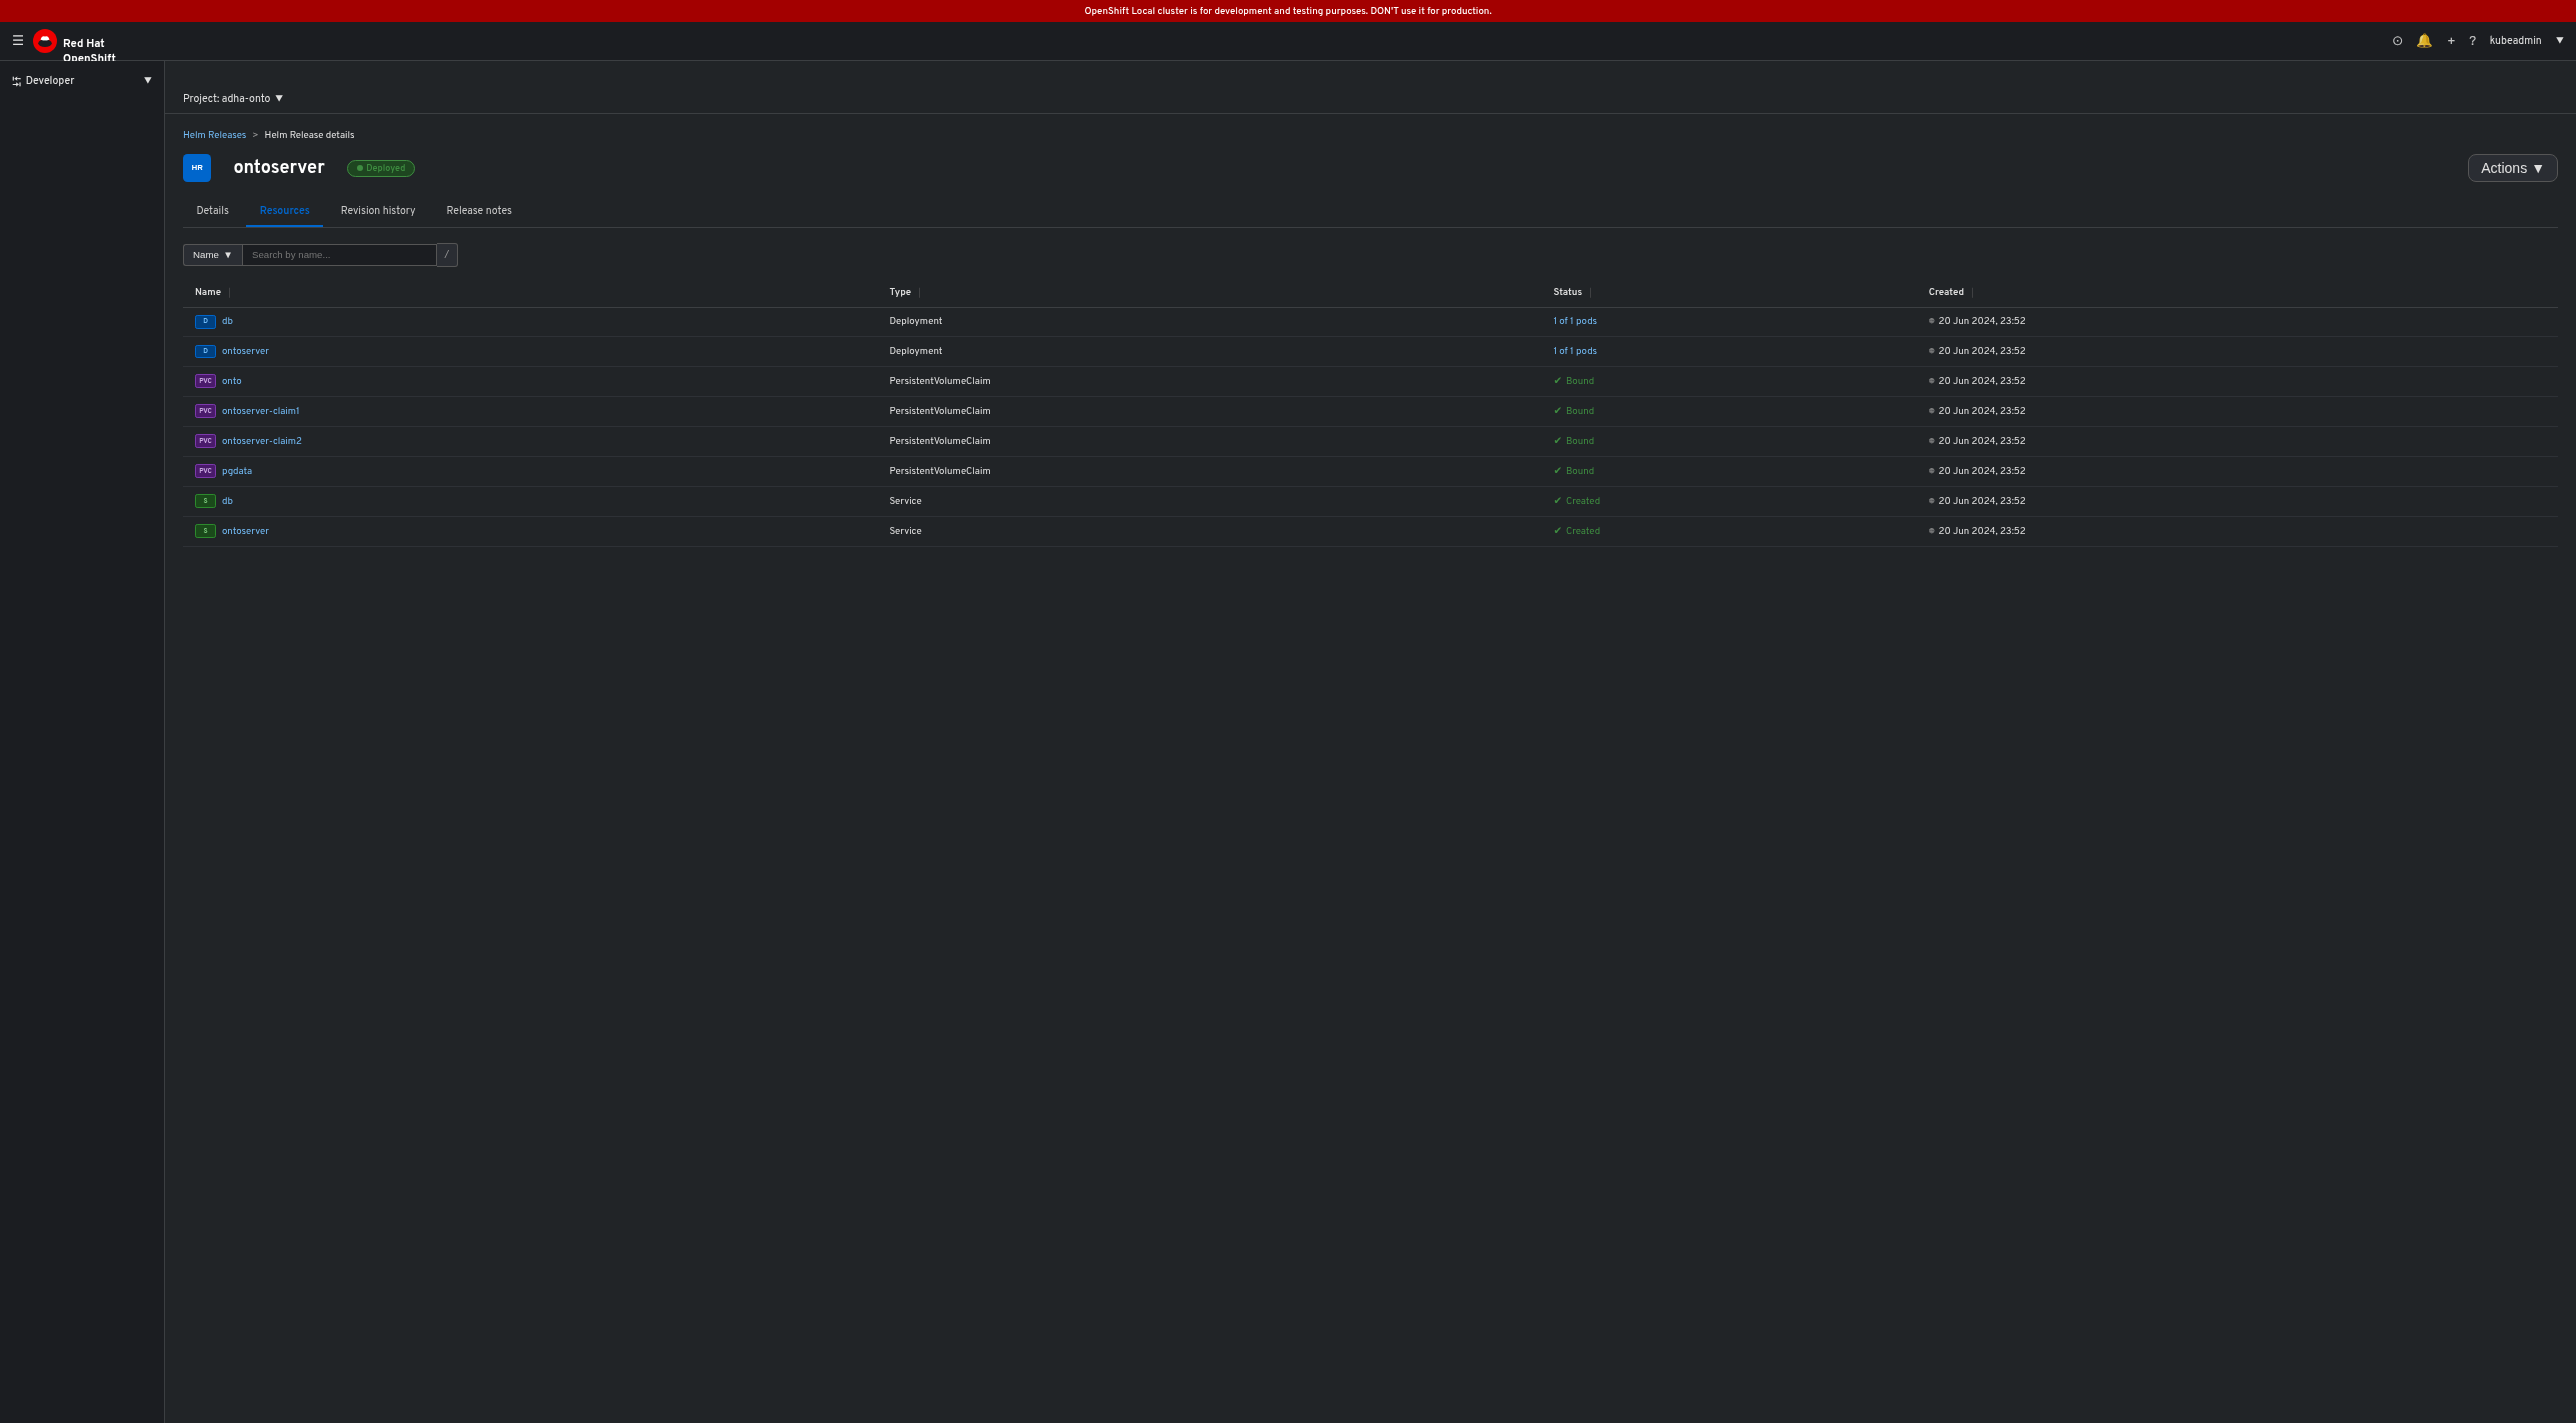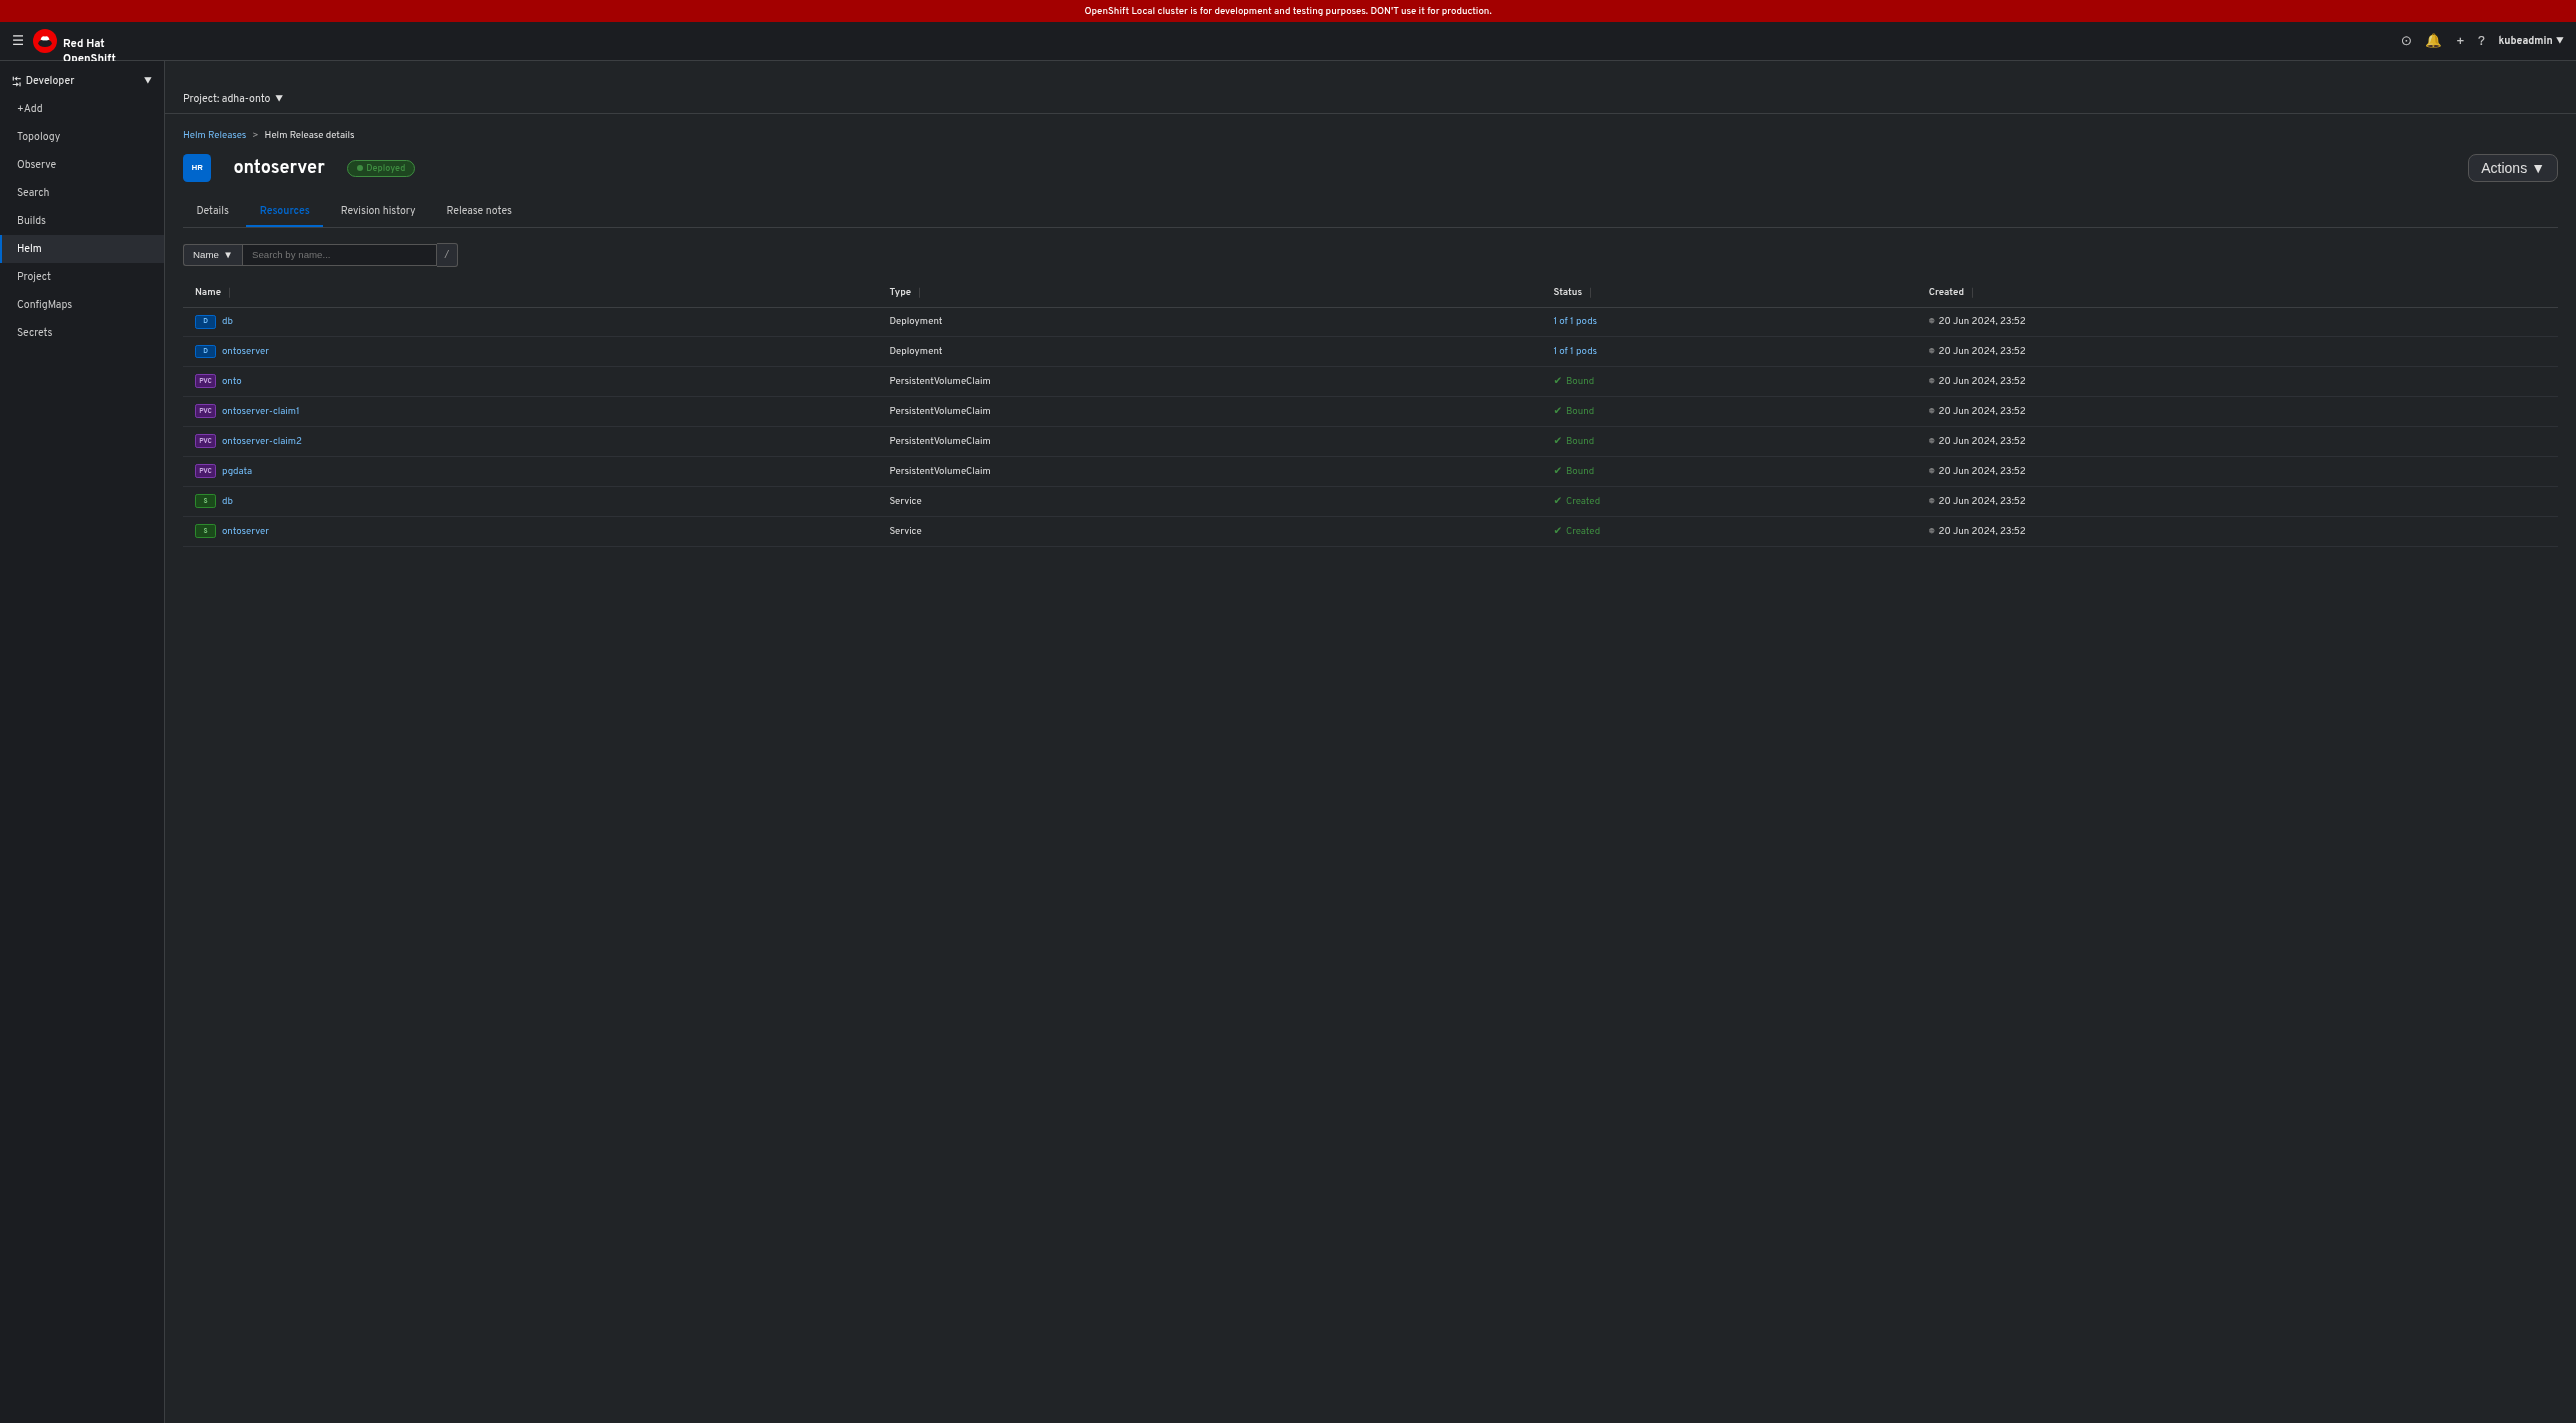--- a/index.html
+++ b/index.html
@@ -26,21 +26,21 @@
     }
     .header-left { display: flex; align-items: center; gap: 9px; }
     .hamburger-icon { color: #e0e0e0; cursor: pointer; font-size: 13.5px; }
     .brand { display: flex; align-items: center; gap: 6px; }
     .brand-logo { width: 24px; height: 24px; }
     .brand-text { color: #fff; font-size: 10.5px; line-height: 1.3; margin-top: 22px; }
     .brand-text span { display: block; font-weight: 700; font-size: 11.2px; }
     .header-spacer { flex: 1; }
     .header-right { display: flex; align-items: center; gap: 13.5px; color: #e0e0e0; }
     .header-icon { font-size: 13.5px; cursor: pointer; opacity: 0.85; }
-    .user-menu { display: flex; gap: 3px; cursor: pointer; font-size: 10.5px; font-weight: bold; }
+    .user-menu { display: flex; gap: 14px; cursor: pointer; font-size: 10.5px; }
 
     
     .layout { display: flex; height: calc(100vh - 54px); }
 
     
     .sidebar {
       width: 165px;
       background: #1b1d21;
       border-right: 0.7px solid #3c3f42;
       padding: 6px 0;
@@ -298,31 +298,20 @@
 <div class="layout">
 
   <nav class="sidebar">
     <div class="sidebar-context">
       <span class="ctx-label">
         <span style="font-size:9.7px;">↹</span>
         <span>Developer</span>
       </span>
       <span>▼</span>
     </div>
-    <div id="sidebar-items-container">
-        <div class="sidebar-nav-item">+Add</div>
-        <div class="sidebar-nav-item">Topology</div>
-        <div class="sidebar-nav-item">Observe</div>
-        <div class="sidebar-nav-item">Search</div>
-        <div class="sidebar-nav-item">Builds</div>
-        <div class="sidebar-nav-item active">Helm</div>
-        <div class="sidebar-nav-item">Project</div>
-        <div class="sidebar-nav-item">ConfigMaps</div>
-        <div class="sidebar-nav-item">Secrets</div>
-      </div>
   </nav>
 
   <main class="main">
 
     <div class="project-bar">
       <div class="project-selector">
         <span>Project: adha-onto</span>
         <span>▼</span>
       </div>
     </div>

